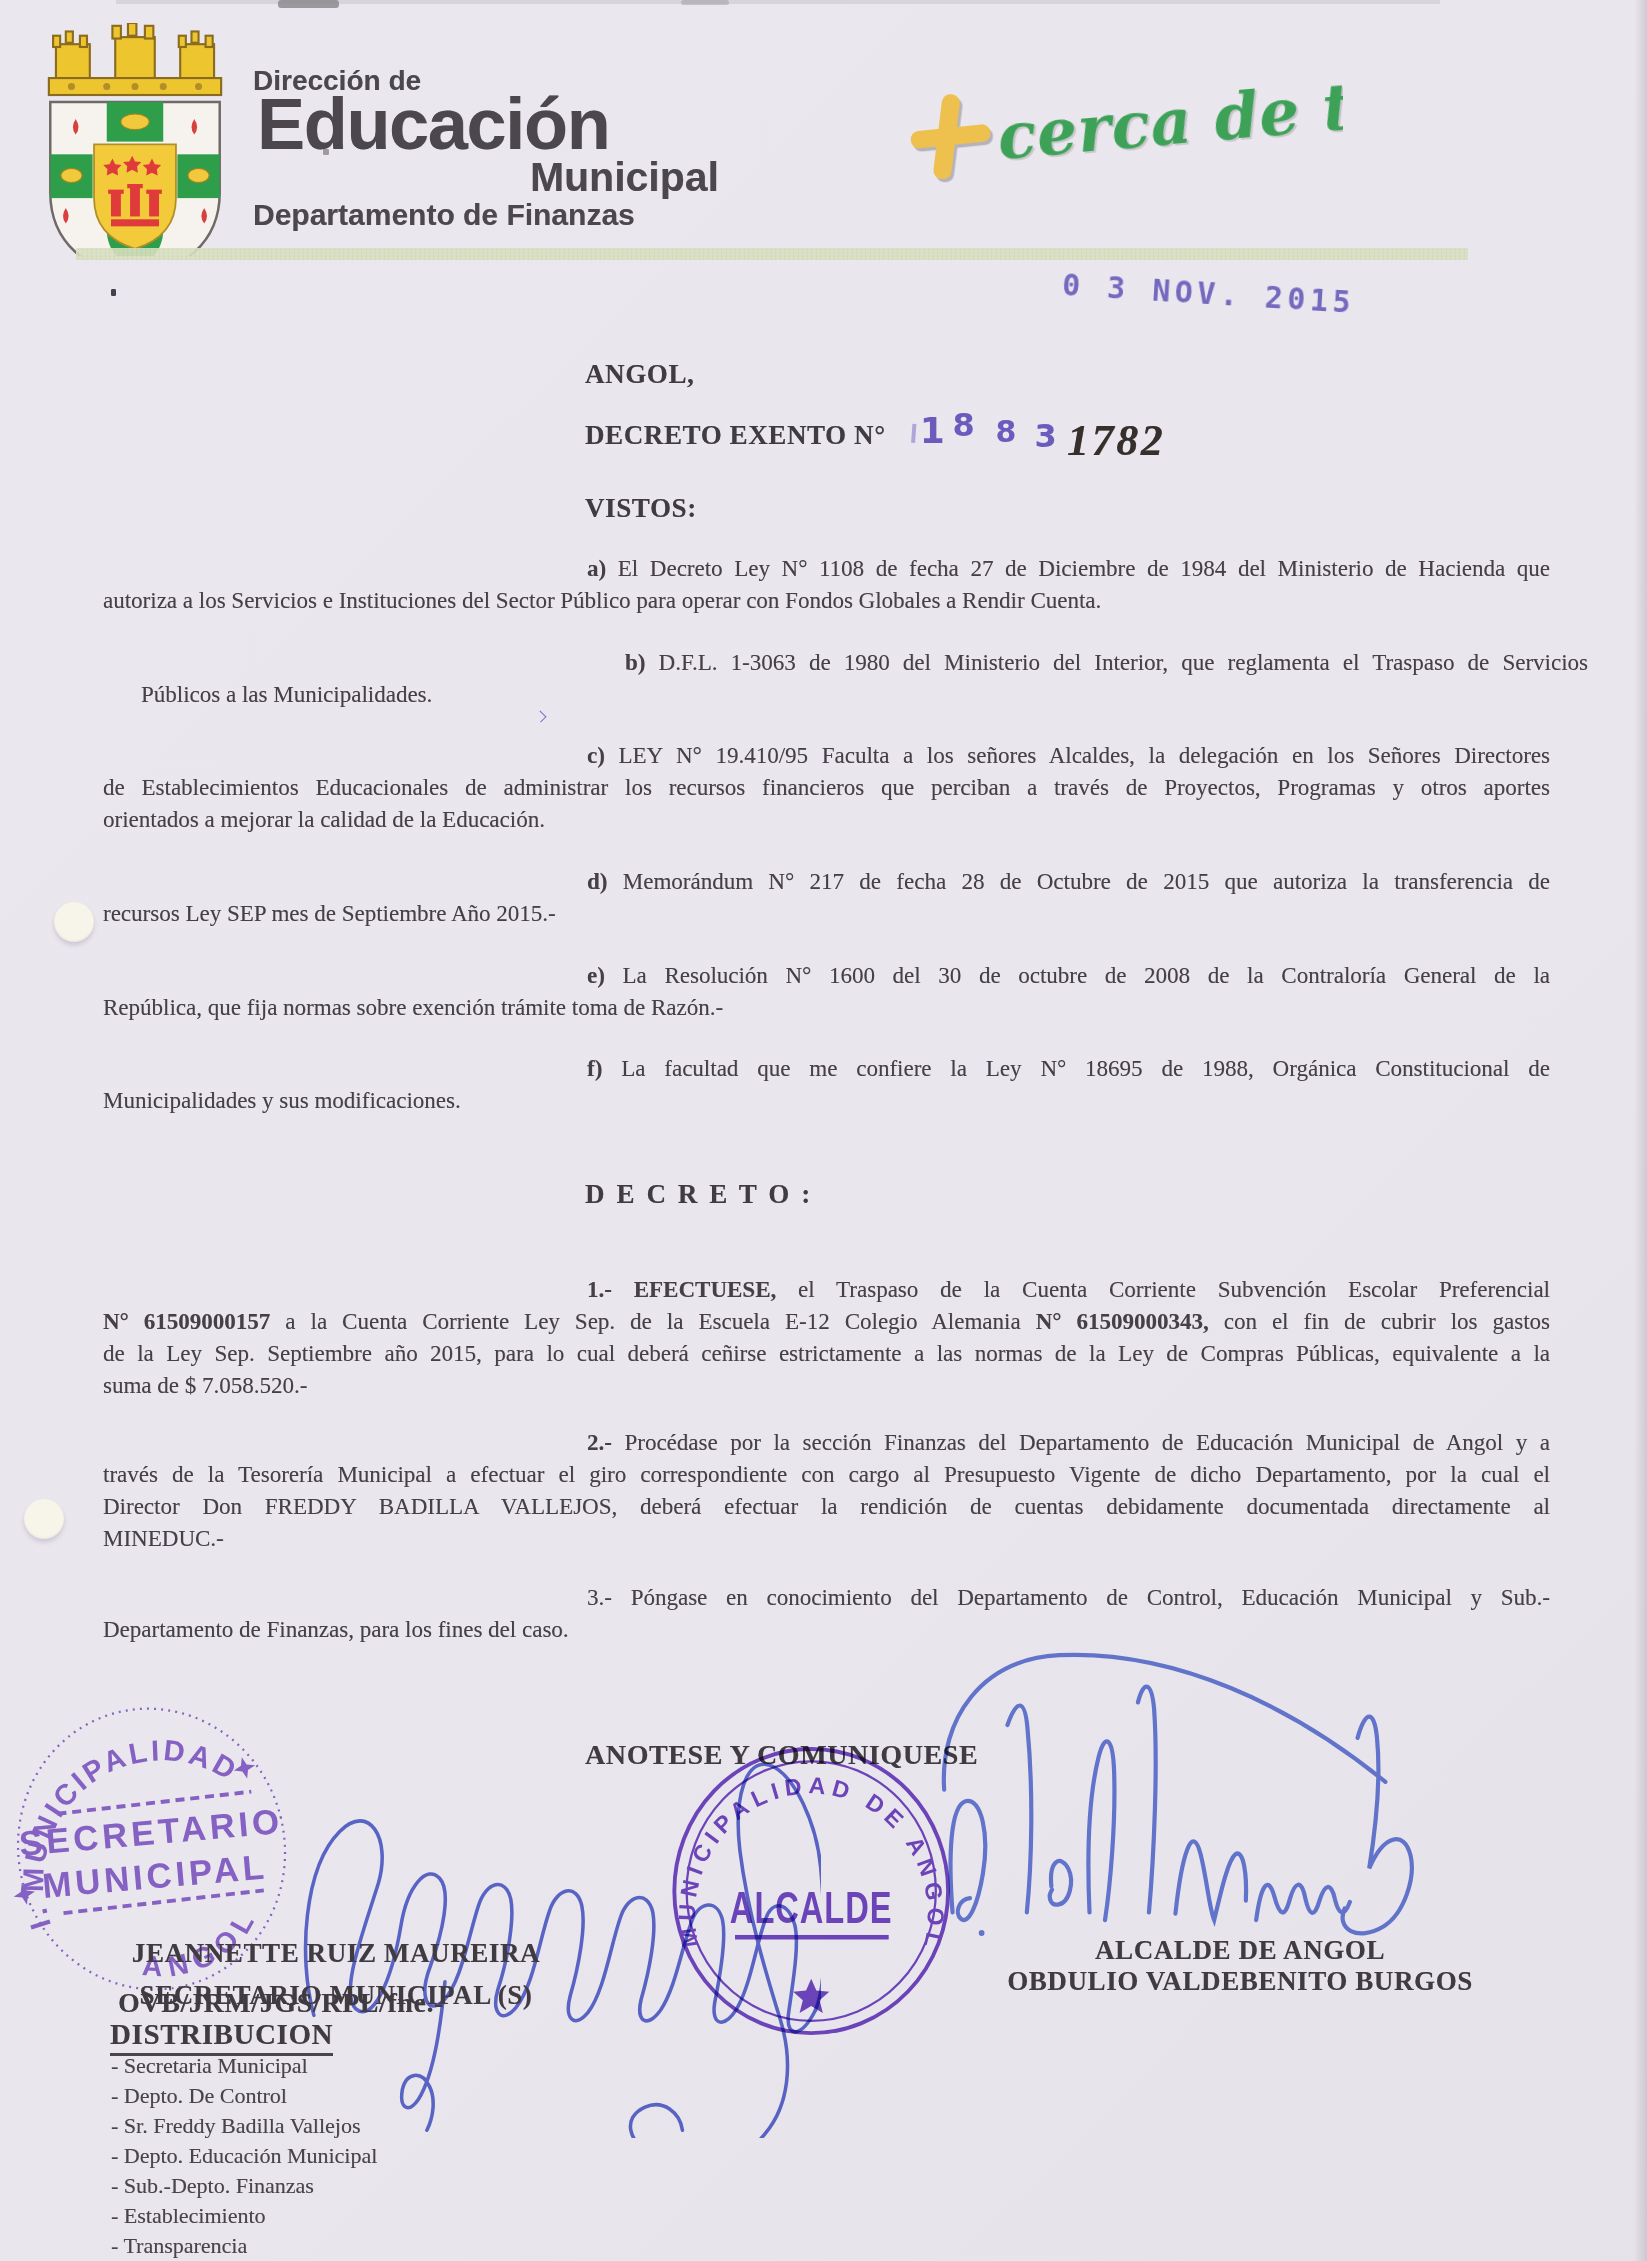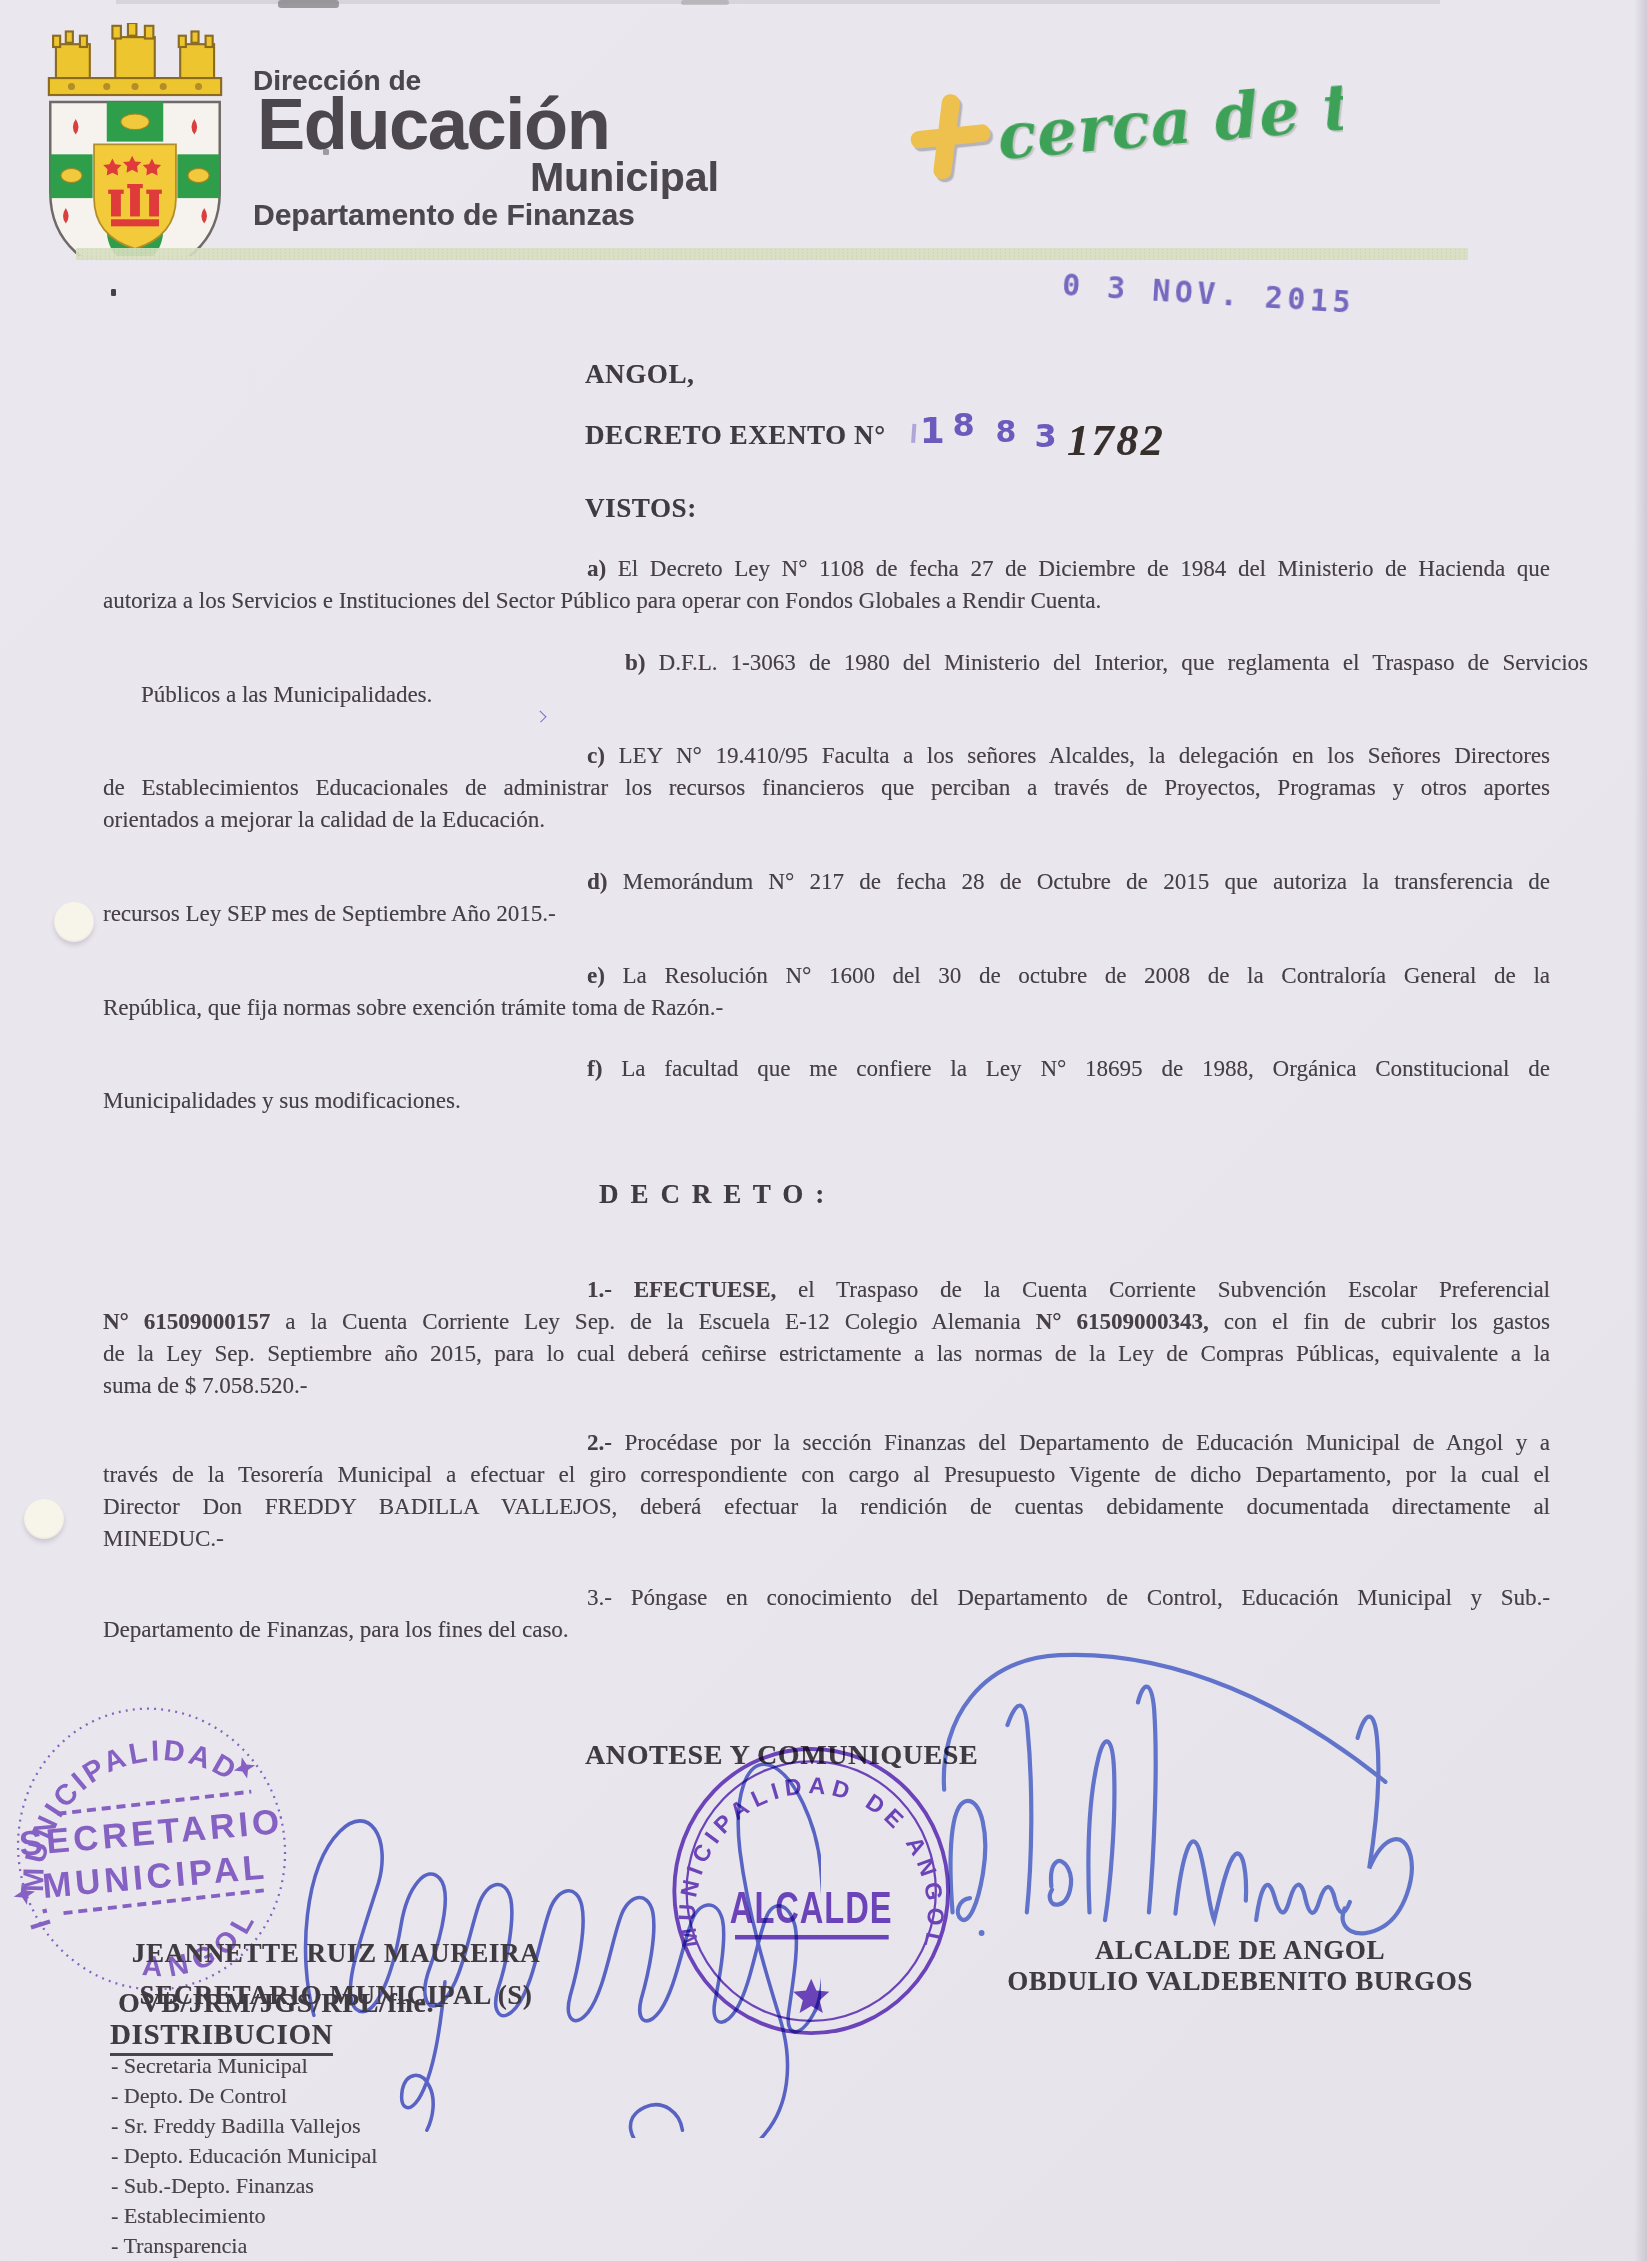--- a/index.html
+++ b/index.html
@@ -160,21 +160,21 @@
   </div>
   <div class="para body-text" style="top:960px;">
     <div class="jline"><span class="ind"></span><b>e)</b><span> La Resolución N° 1600 del 30 de octubre de 2008 de la Contraloría General de la</span></div>
     <div class="jline last"><span>República, que fija normas sobre exención trámite toma de Razón.-</span></div>
   </div>
   <div class="para body-text" style="top:1053px;">
     <div class="jline"><span class="ind"></span><b>f)</b><span> La facultad que me confiere la Ley N° 18695 de 1988, Orgánica Constitucional de</span></div>
     <div class="jline last"><span>Municipalidades y sus modificaciones.</span></div>
   </div>
 
-  <div class="abs heading" style="left:599px;top:1179px;letter-spacing:2.6px;">D E C R E T O :</div>
+  <div class="abs heading" style="left:585px;top:1179px;letter-spacing:2.6px;">D E C R E T O :</div>
 
   <div class="para body-text" style="top:1274px;">
     <div class="jline"><span class="ind"></span><b>1.- EFECTUESE,</b><span> el Traspaso de la Cuenta Corriente Subvención Escolar Preferencial</span></div>
     <div class="jline"><b>N° 61509000157</b><span> a la Cuenta Corriente Ley Sep. de la Escuela E-12 Colegio Alemania </span><b>N° 61509000343,</b><span> con el fin de cubrir los gastos</span></div>
     <div class="jline"><span>de la Ley Sep. Septiembre año 2015, para lo cual deberá ceñirse estrictamente a las normas de la Ley de Compras Públicas, equivalente a la</span></div>
     <div class="jline last"><span>suma de $ 7.058.520.-</span></div>
   </div>
   <div class="para body-text" style="top:1427px;">
     <div class="jline"><span class="ind"></span><b>2.-</b><span> Procédase por la sección Finanzas del Departamento de Educación Municipal de Angol y a</span></div>
     <div class="jline"><span>través de la Tesorería Municipal a efectuar el giro correspondiente con cargo al Presupuesto Vigente de dicho Departamento, por la cual el</span></div>

